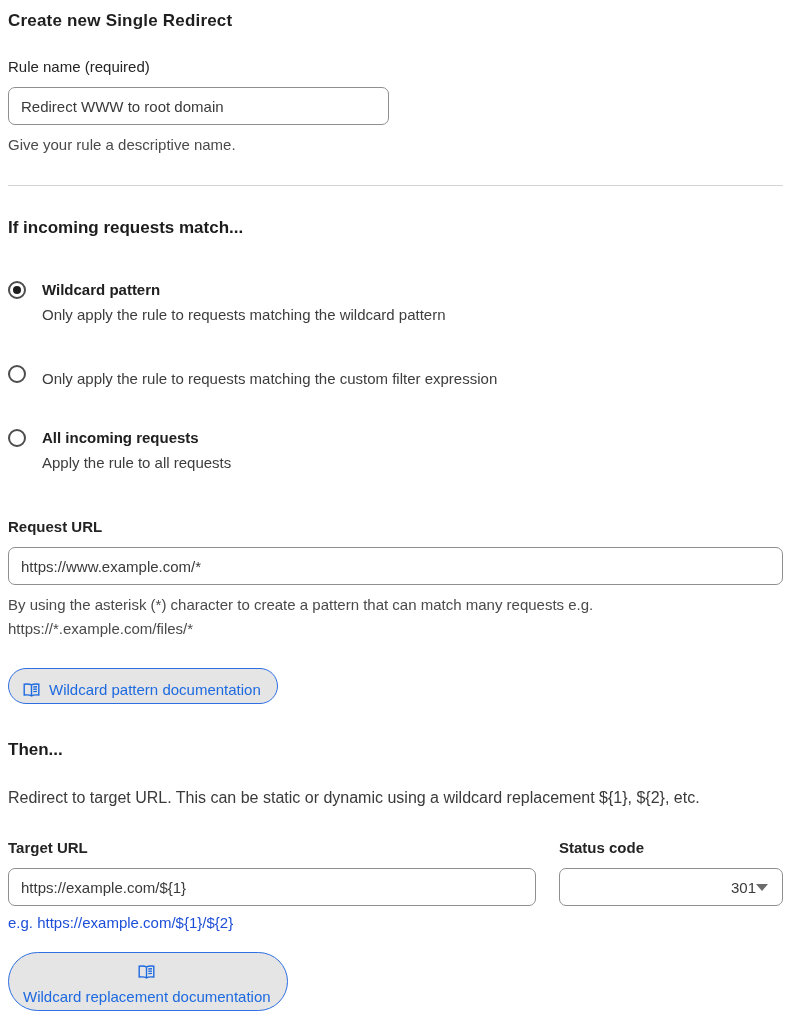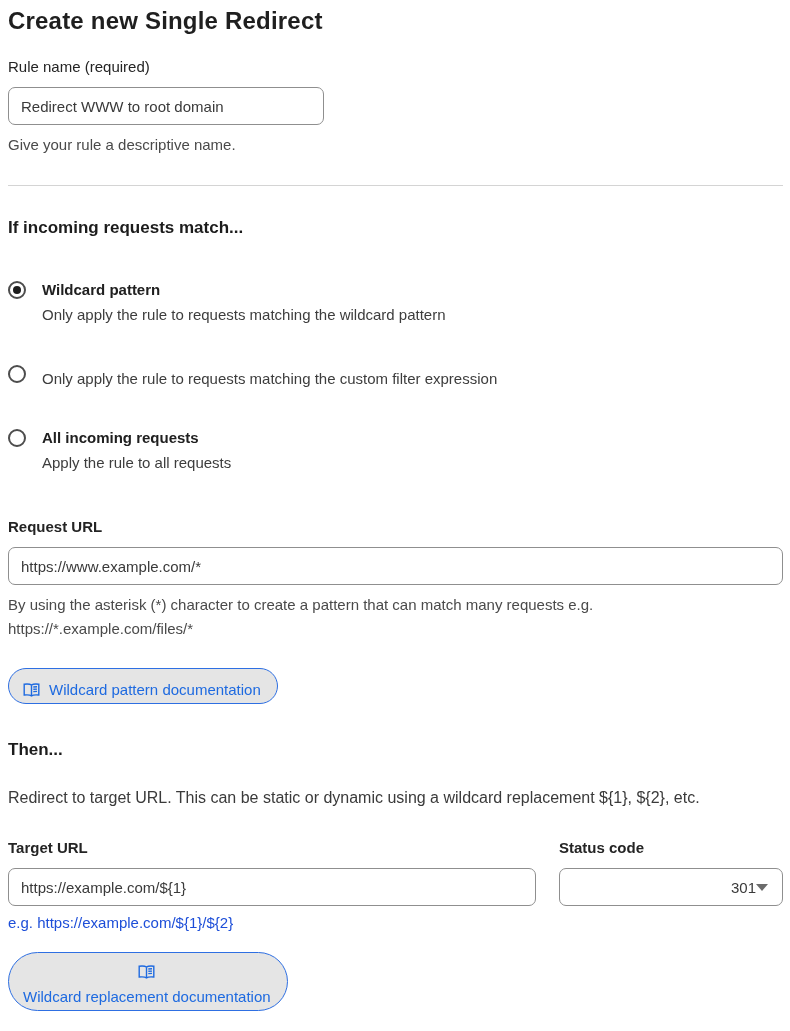--- a/index.html
+++ b/index.html
@@ -6,41 +6,41 @@
   html, body { background: #ffffff; }
   body {
     width: 790px; height: 1031px;
     margin: 0;
     padding: 8px 7px 0 8px;
     font-family: "Liberation Sans", "DejaVu Sans", sans-serif;
     color: #1f1f1f;
     overflow: hidden;
   }
   .page-title {
-    font-size: 24px; font-weight: 700; line-height: 26px;
+    font-size: 17px; font-weight: 700; line-height: 26px;
     letter-spacing: .2px;
     margin-bottom: 23px;
   }
   .field-label { font-size: 15px; line-height: 20px; color: #242424; display: block; }
   .field-label.semibold { font-weight: 600; }
   .text-input {
     display: block;
     height: 38px;
     border: 1px solid #8f8f8f;
     border-radius: 7px;
     padding: 0 12px;
     font-family: "Liberation Sans", "DejaVu Sans", sans-serif;
     font-size: 15px;
     color: #3a3a3a;
     background: #fff;
     outline: none;
     margin-top: 10px;
     width: 100%;
   }
-  .rule-name-input { width: 316px; }
+  .rule-name-input { width: 381px; }
   .helper-text { font-size: 15px; color: #4a4a4a; margin-top: 8px; line-height: 24px; }
   .divider { border: none; border-top: 1px solid #d4d4d4; margin-top: 28px; }
   .section-heading { font-size: 17px; font-weight: 700; color: #1c1c1c; }
   #match-heading { margin-top: 32px; }
 
   .radio-group { margin-top: 42px; }
   .radio-option { display: flex; gap: 16px; margin-bottom: 39px; cursor: pointer; }
   .radio-option:last-child { margin-bottom: 0; justify-content: flex-end; }
   .radio-control {
     width: 18px; height: 18px; flex: 0 0 18px;

